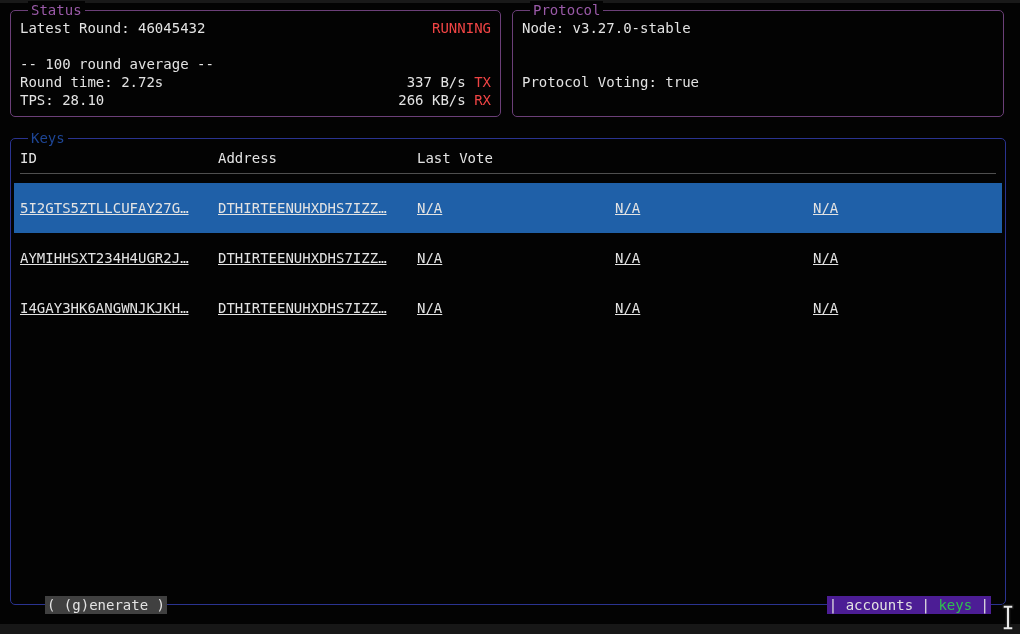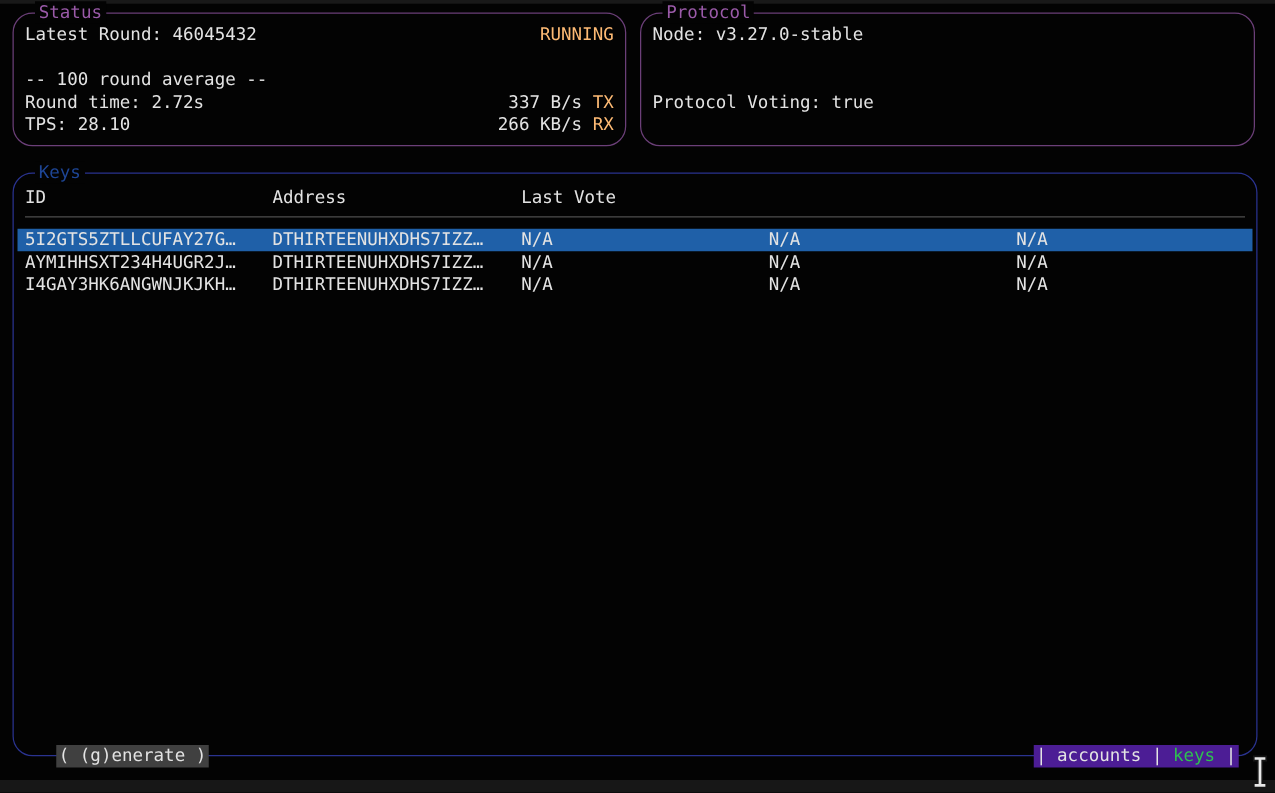--- a/index.html
+++ b/index.html
@@ -8,51 +8,51 @@
     background:#030303;
     font-family:"DejaVu Sans Mono", monospace;
     font-size:14px; color:#e3e3e3;
   }
   .edge-strip { position:absolute; left:0; width:1020px; background:#191919; }
   .edge-top { top:0; height:3px; }
   .edge-bottom { bottom:0; height:10px; background:#171717; }
 
   .box {
     position:absolute; box-sizing:border-box;
-    border:1.5px solid; border-radius:16px;
+    border:1.5px solid; border-radius:5px;
     padding:8px 9px;
   }
   .box-title {
     position:absolute; top:-10px; left:17px;
     background:#030303; padding:0 3px;
     line-height:18px; white-space:pre;
   }
   .purple-box { border-color:#6b3f78; }
   .purple-box .box-title { color:#9a5aa8; }
   .blue-box { border-color:#2a3390; }
   .blue-box .box-title { color:#1e4696; }
 
   .status-box   { left:10px;  top:10px;  width:491px; height:107px; }
   .protocol-box { left:512px; top:10px;  width:492px; height:107px; }
   .keys-box     { left:10px;  top:138px; width:996px; height:467px; }
 
   .line {
     display:flex; justify-content:space-between;
     height:18px; line-height:18px; white-space:pre;
   }
-  .green { color:#fdba74; }
+  .green { color:#ef4444; }
 
   .thead, .trow {
     display:grid;
     grid-template-columns:198px 199px 198px 198px auto;
     height:18px; line-height:18px; white-space:pre; overflow:hidden;
   }
   .thead { margin-top:2px; }
   .divider { border-top:1px solid #4f4f4f; height:0; margin:6px 0 9px 0; }
-  .trow { margin:0 -6px; padding:0 6px; cursor:default; }
+  .trow { margin:0 -6px; padding:16px 6px; cursor:default;text-decoration:underline; }
   .trow.selected { background:#1f60a8; }
   .cell { overflow:hidden; }
 
   .generate-label {
     position:absolute; bottom:-10px; left:34px;
     background:#404040; padding:0 2px; line-height:18px; white-space:pre;
     cursor:pointer;
   }
   .tabs-bar {
     position:absolute; bottom:-10px; right:14px;

